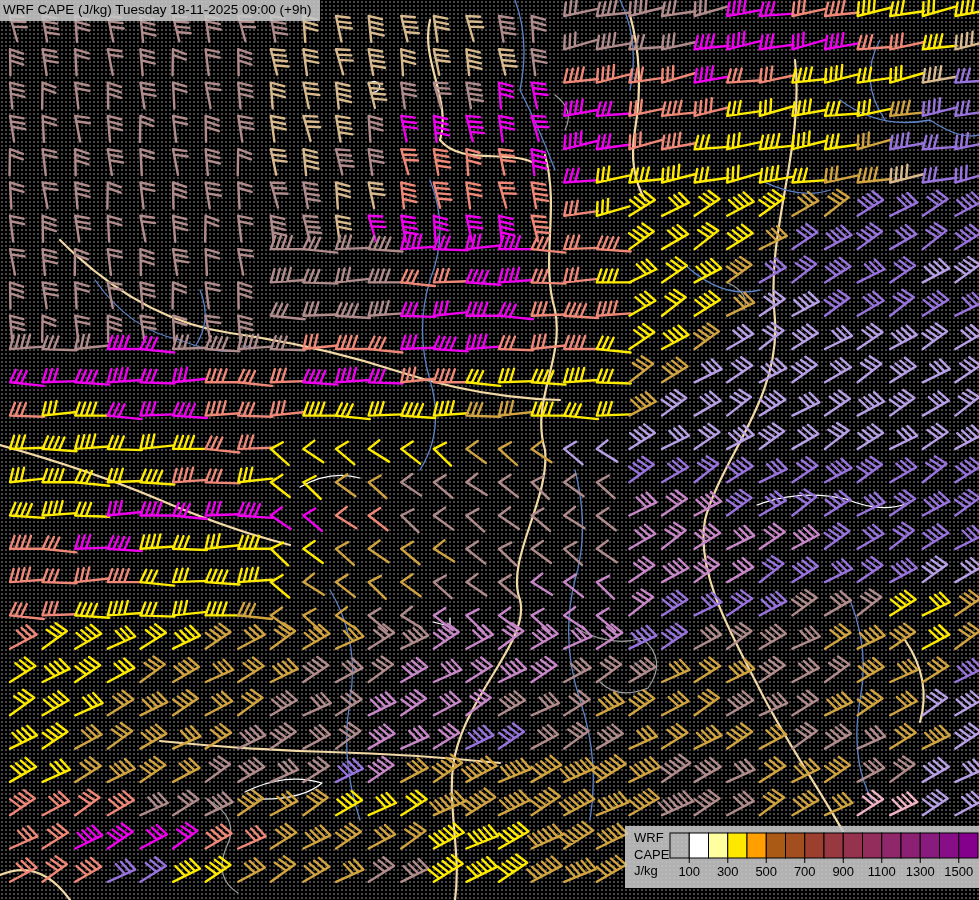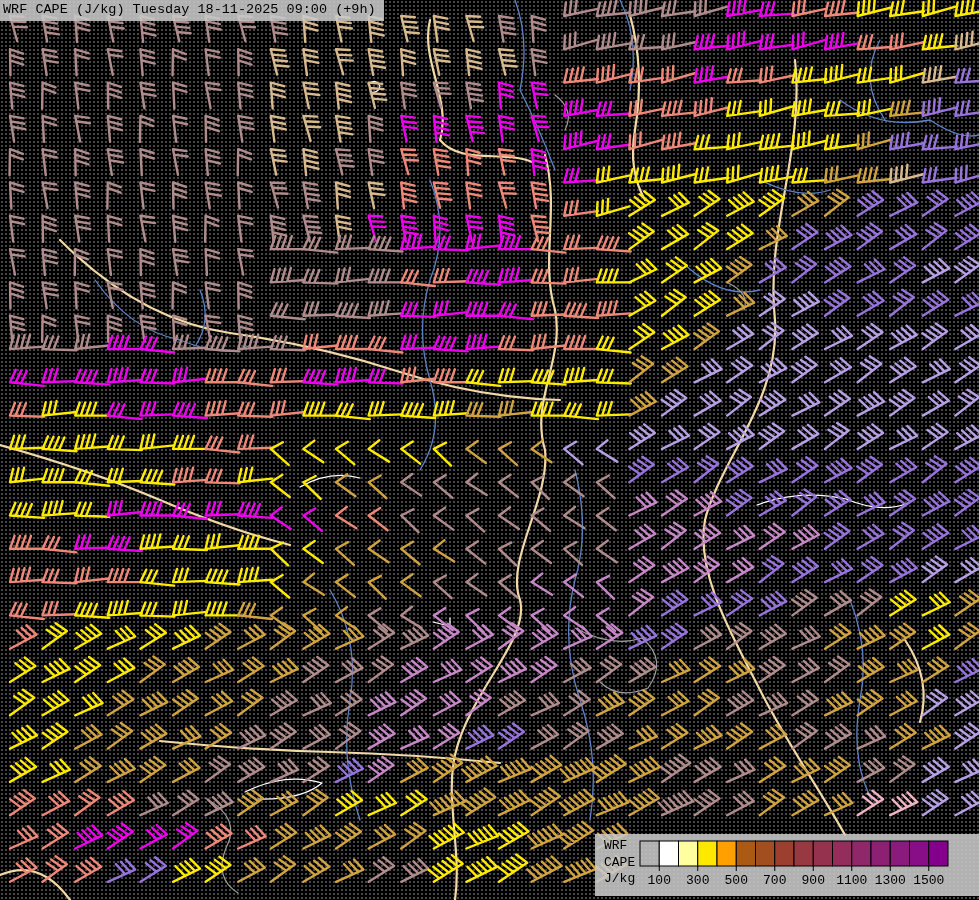--- a/index.html
+++ b/index.html
@@ -1,25 +1,25 @@
 <!DOCTYPE html>
 <html><head>
 <meta charset="utf-8">
 <style>
   html,body{margin:0;padding:0;background:#000;}
   #stage{position:relative;width:979px;height:900px;overflow:hidden;
     background-color:#000;
     background-image:radial-gradient(circle,#464646 0.8px,rgba(0,0,0,0) 1px);
     background-size:4px 4px;
-    font-family:Liberation Mono, monospace;}
+    font-family:Liberation Sans, sans-serif;}
   #mapsvg{position:absolute;left:0;top:0;}
   #title-block{position:absolute;left:0;top:0;z-index:5;}
   #title-block .tline{display:table;background:rgba(201,201,201,0.88);
     color:#000;font-size:13.5px;line-height:20px;padding:0 8px 1px 3px;white-space:nowrap;}
-  #legend-box{position:absolute;right:0;bottom:4px;width:384px;height:62px;
+  #legend-box{position:absolute;right:0;bottom:12px;width:354px;height:62px;
     background:rgba(201,201,201,0.88);z-index:5;}
   #legend-labels{position:absolute;left:9px;top:4px;color:#000;font-size:13px;line-height:16.5px;}
   #legend-bar{position:absolute;left:44px;top:6px;}
 </style>
 </head>
 <body>
 
 <div id="stage">
   <svg id="mapsvg" width="979" height="900" viewBox="0 0 979 900">
     <g id="g-borders">

